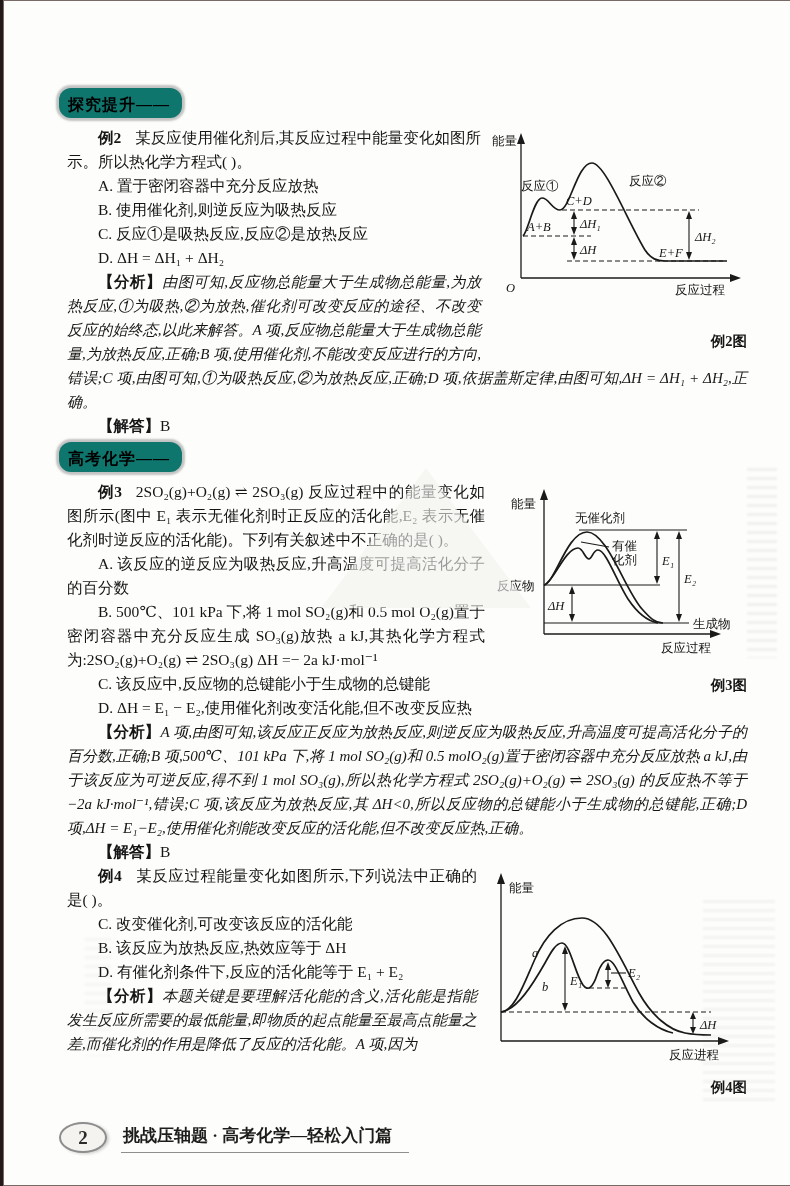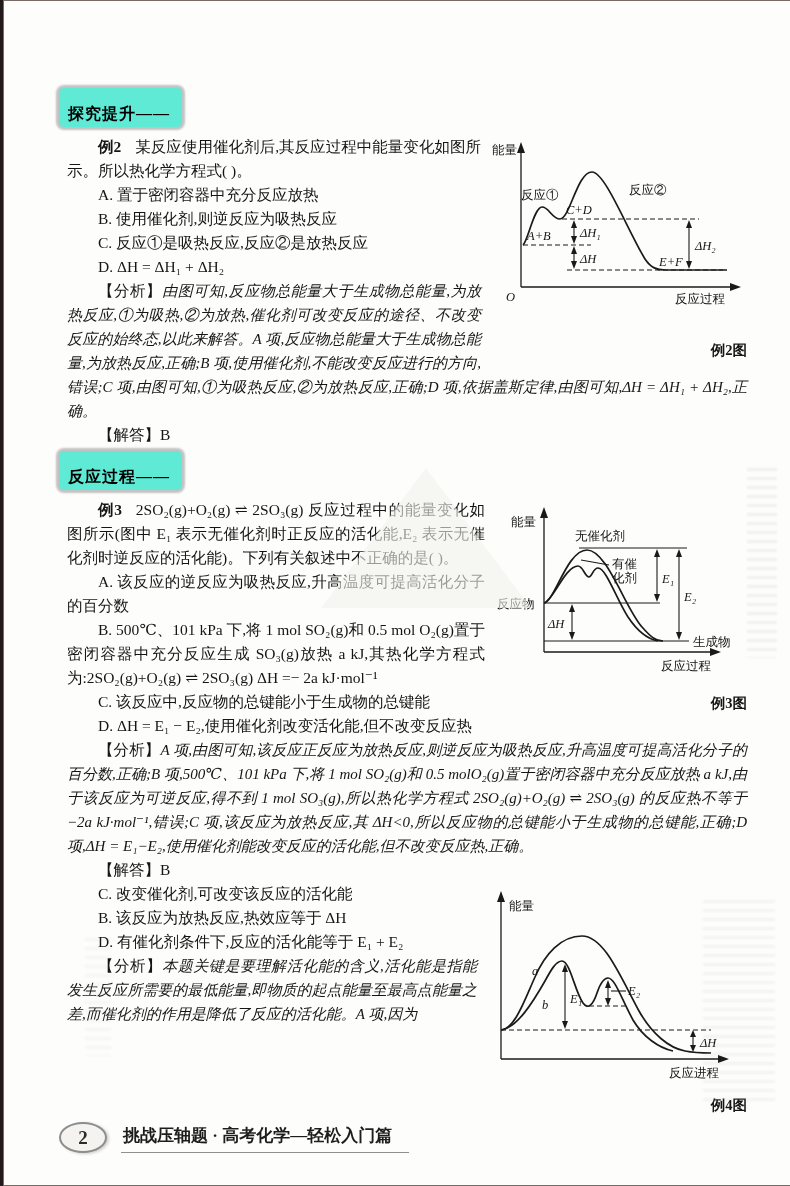--- a/index.html
+++ b/index.html
@@ -6,26 +6,26 @@
   .page{
     position:relative;width:790px;height:1186px;margin:0 auto;
     background:#fdfdfb;color:#151515;overflow:hidden;
     font-family:"Liberation Serif","DejaVu Serif",serif;
     border-left:3px solid #221a1a;
     box-shadow:inset 0 0 0 1px #7a6a66;
   }
   .content{padding:84px 46px 0 64px;font-size:15.5px;line-height:24px;text-align:justify;}
   p{margin:0;text-indent:2em;}
   .exlabel{font-weight:bold;margin-right:0.9em;}
-  .lab{font-weight:normal;}
+  .lab{font-weight:bold;}
   .kai{font-style:italic;font-size:15px;}
   .stamp-row{clear:both;margin:4px 0 8px -8px;text-indent:0;}
   .stamp{
     display:inline-block;font-weight:bold;font-size:16px;line-height:22px;
-    color:#000;background:#5eead4;padding:15px 12px 2px 9px;border-radius:5px;
+    color:#000;background:#0f766e;padding:6px 12px 2px 9px;border-radius:12px;
     box-shadow:0 0 2px 3px #c3c3c3, 0 0 1px #8a8a8a;
     letter-spacing:1px;
   }
   figure.fig{float:right;margin:2px 0 4px 10px;padding:0;}
   .fig1{width:256px;height:224px;}
   .fig2{width:252px;height:214px;}
   .fig3{width:260px;height:232px;}
   figcaption{text-align:right;font-weight:bold;font-size:14.5px;margin-top:1px;text-indent:0;}
   svg{display:block;}
   svg text{fill:#151515;}
@@ -112,21 +112,21 @@
       <p class="stmt"><b class="exlabel">例2</b><span>某反应使用催化剂后,其反应过程中能量变化如图所示。所以热化学方程式(        )。</span></p>
       <p class="opt">A. 置于密闭容器中充分反应放热</p>
       <p class="opt">B. 使用催化剂,则逆反应为吸热反应</p>
       <p class="opt">C. 反应①是吸热反应,反应②是放热反应</p>
       <p class="opt">D. ΔH = ΔH₁ + ΔH₂</p>
       <p class="ana"><b class="lab">【分析】</b><span class="kai">由图可知,反应物总能量大于生成物总能量,为放热反应,①为吸热,②为放热,催化剂可改变反应的途径、不改变反应的始终态,以此来解答。A 项,反应物总能量大于生成物总能量,为放热反应,正确;B 项,使用催化剂,不能改变反应进行的方向,错误;C 项,由图可知,①为吸热反应,②为放热反应,正确;D 项,依据盖斯定律,由图可知,ΔH = ΔH₁ + ΔH₂,正确。</span></p>
       <p class="ans"><b class="lab">【解答】</b><span>B</span></p>
     </section>
 
     <div class="stamp-row">
-      <span class="stamp">反应过程——</span>
+      <span class="stamp">高考化学——</span>
     </div>
 
     <section>
       <figure class="fig fig2">
         <svg width="252" height="190" viewBox="0 0 252 190">
 
           <line class="ax" x1="49" y1="152" x2="49" y2="14"></line>
           <polygon class="hd" points="49,7 45,18 53,18"></polygon>
           <line class="ax" x1="49" y1="152" x2="218" y2="152"></line>
           <polygon class="hd" points="226,152 215,148 215,156"></polygon>
@@ -206,20 +206,21 @@
           <text class="mth" x="141" y="111">E₂</text>
 
           <line class="thin" x1="206" y1="150" x2="206" y2="163"></line>
           <polygon class="hd" points="206,146 203,153 209,153"></polygon>
           <polygon class="hd" points="206,168 203,161 209,161"></polygon>
           <text class="mth" x="213" y="163">ΔH</text>
         </svg>
         <figcaption>例4图</figcaption>
       </figure>
 
+      <p class="stmt"><b class="exlabel">例4</b><span>某反应过程能量变化如图所示,下列说法中正确的是(        )。</span></p>
       <p class="opt">C. 改变催化剂,可改变该反应的活化能</p>
       <p class="opt">B. 该反应为放热反应,热效应等于 ΔH</p>
       <p class="opt">D. 有催化剂条件下,反应的活化能等于 E₁ + E₂</p>
       <p class="ana"><b class="lab">【分析】</b><span class="kai">本题关键是要理解活化能的含义,活化能是指能发生反应所需要的最低能量,即物质的起点能量至最高点能量之差,而催化剂的作用是降低了反应的活化能。A 项,因为</span></p>
     </section>
 
   </div>
 
   <div class="footer">
     <div class="pagenum-oval">

